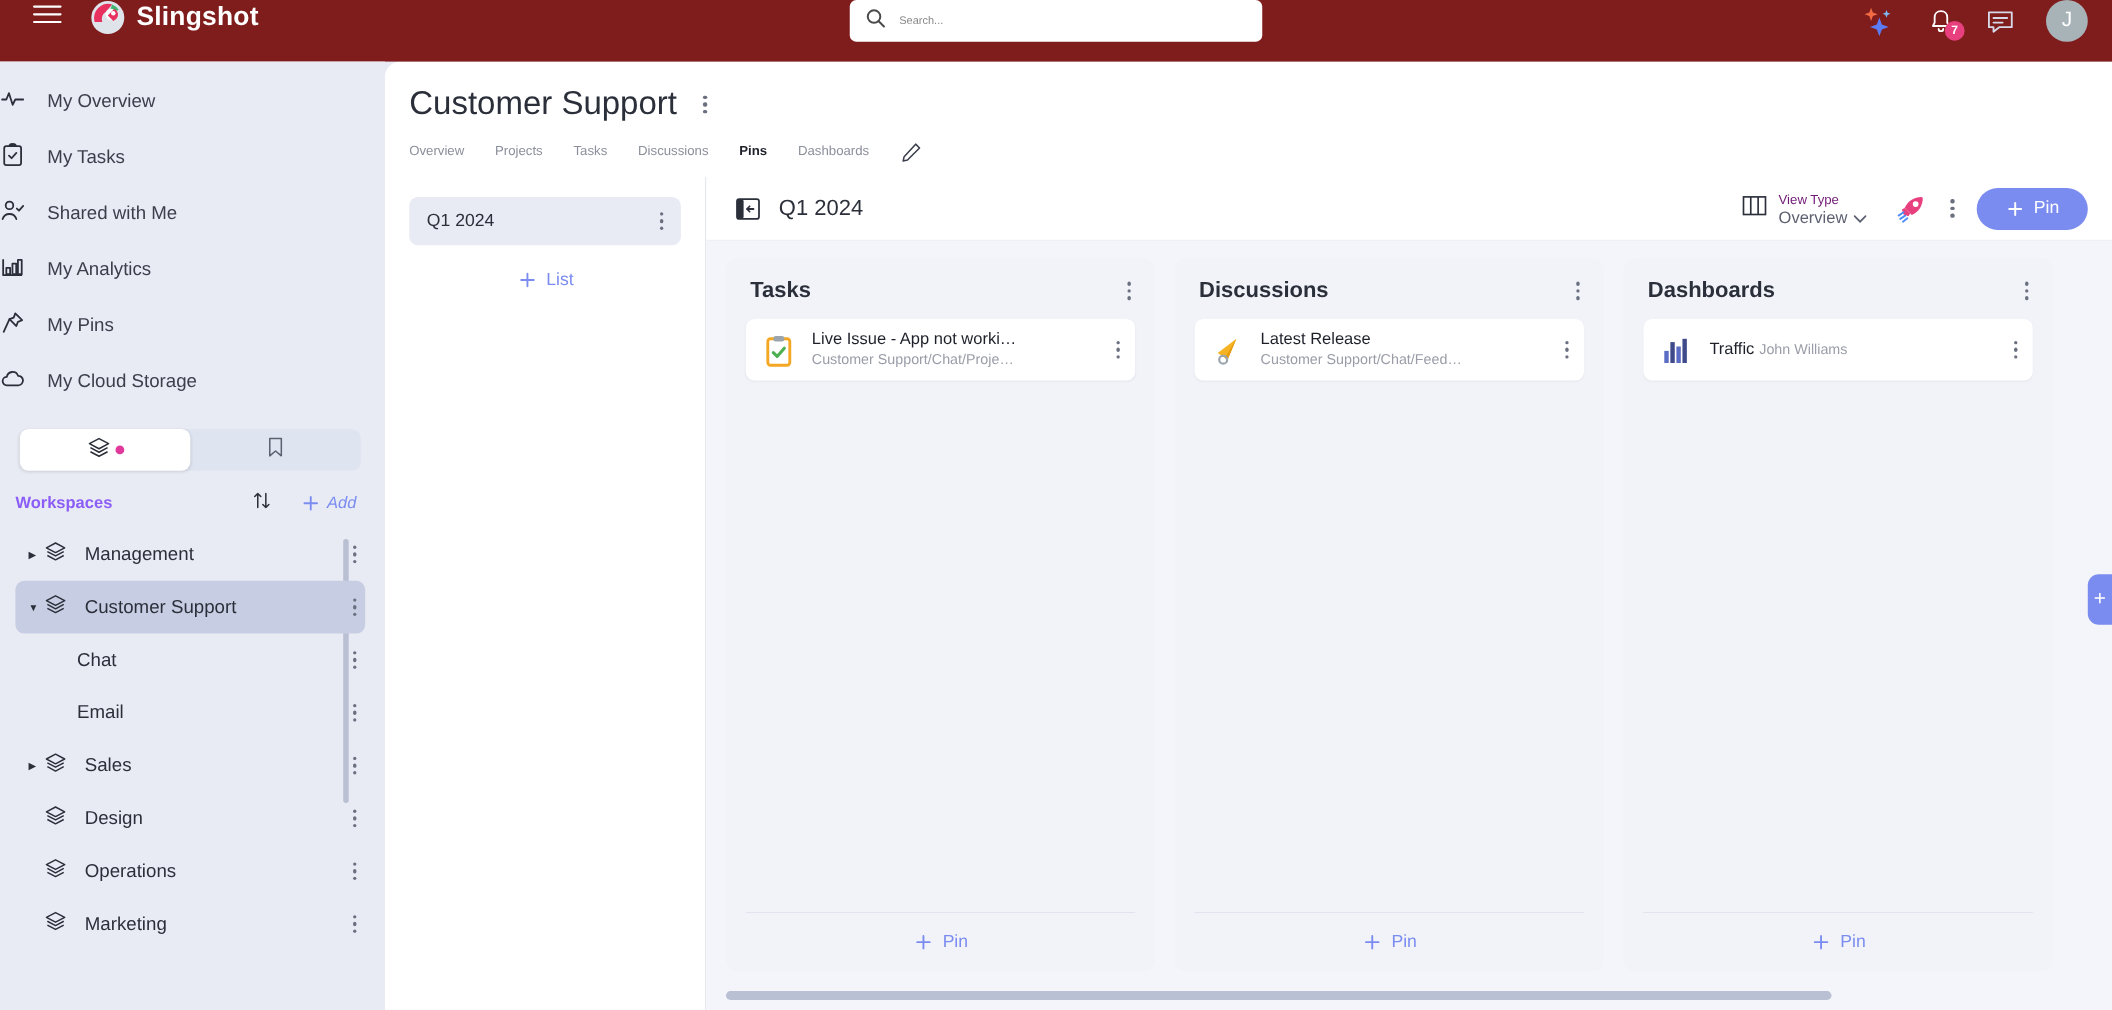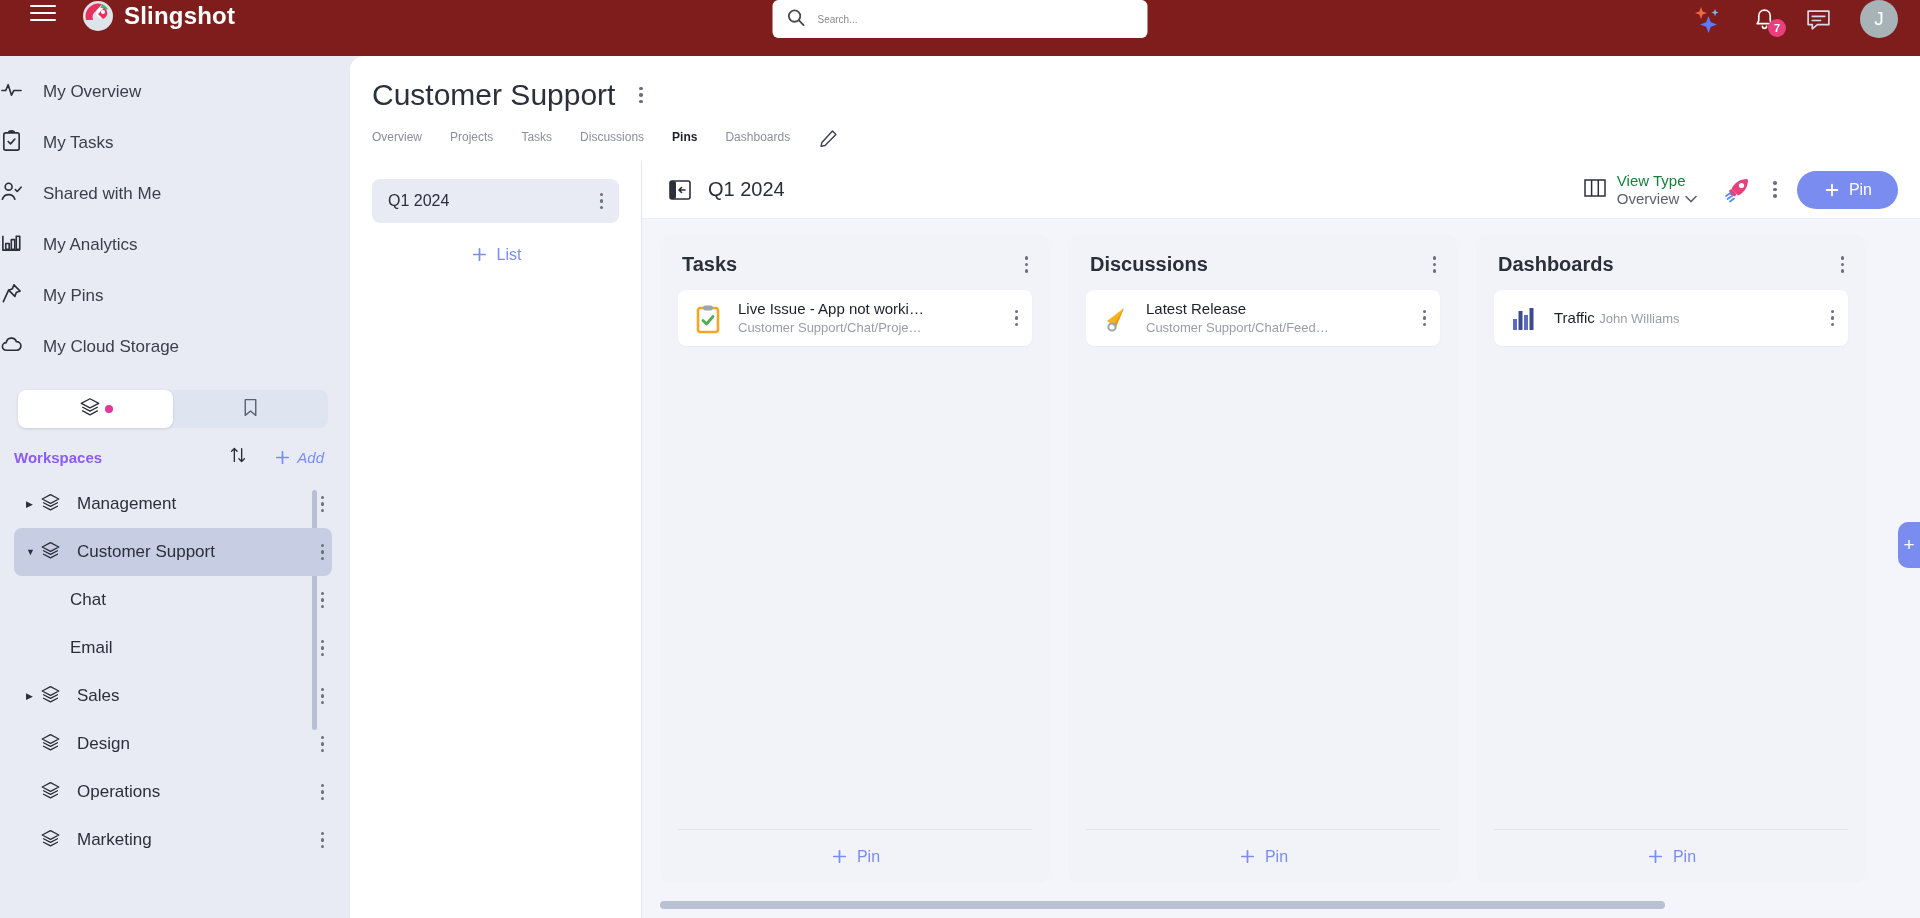--- a/index.html
+++ b/index.html
@@ -143,21 +143,21 @@
     flex: 1; background: #f3f5fa; display: flex; flex-direction: column;
     border-top-left-radius: 4px; overflow: hidden;
   }
   .board-head {
     height: 58px; background: #fff; display: flex; align-items: center;
     padding: 0 22px 0 26px; border-bottom: 1px solid #edeff5; flex-shrink: 0;
   }
   .collapse-icon { cursor: pointer; display: flex; }
   .board-title { font-size: 20px; color: #2b2f3a; margin-left: 16px; flex: 1; }
   .view-type { display: flex; align-items: center; gap: 10px; cursor: pointer; }
-  .vt-label { font-size: 15px; color: #15803d; line-height: 1.15; }
+  .vt-label { font-size: 12px; color: #701a75; line-height: 1.15; }
   .vt-value {
     font-size: 15px; color: #5c6070; display: flex; align-items: center; gap: 6px;
   }
   .rocket-btn { margin-left: 26px; cursor: pointer; display: flex; }
   .board-dots { margin-left: 22px; cursor: pointer; }
   .pin-btn {
     margin-left: 20px; background: #7b8cf0; color: #fff; border: none;
     border-radius: 22px; height: 38px; padding: 0 26px; font-size: 16px;
     display: flex; align-items: center; gap: 8px; cursor: pointer;
     font-family: "Liberation Sans", sans-serif;

